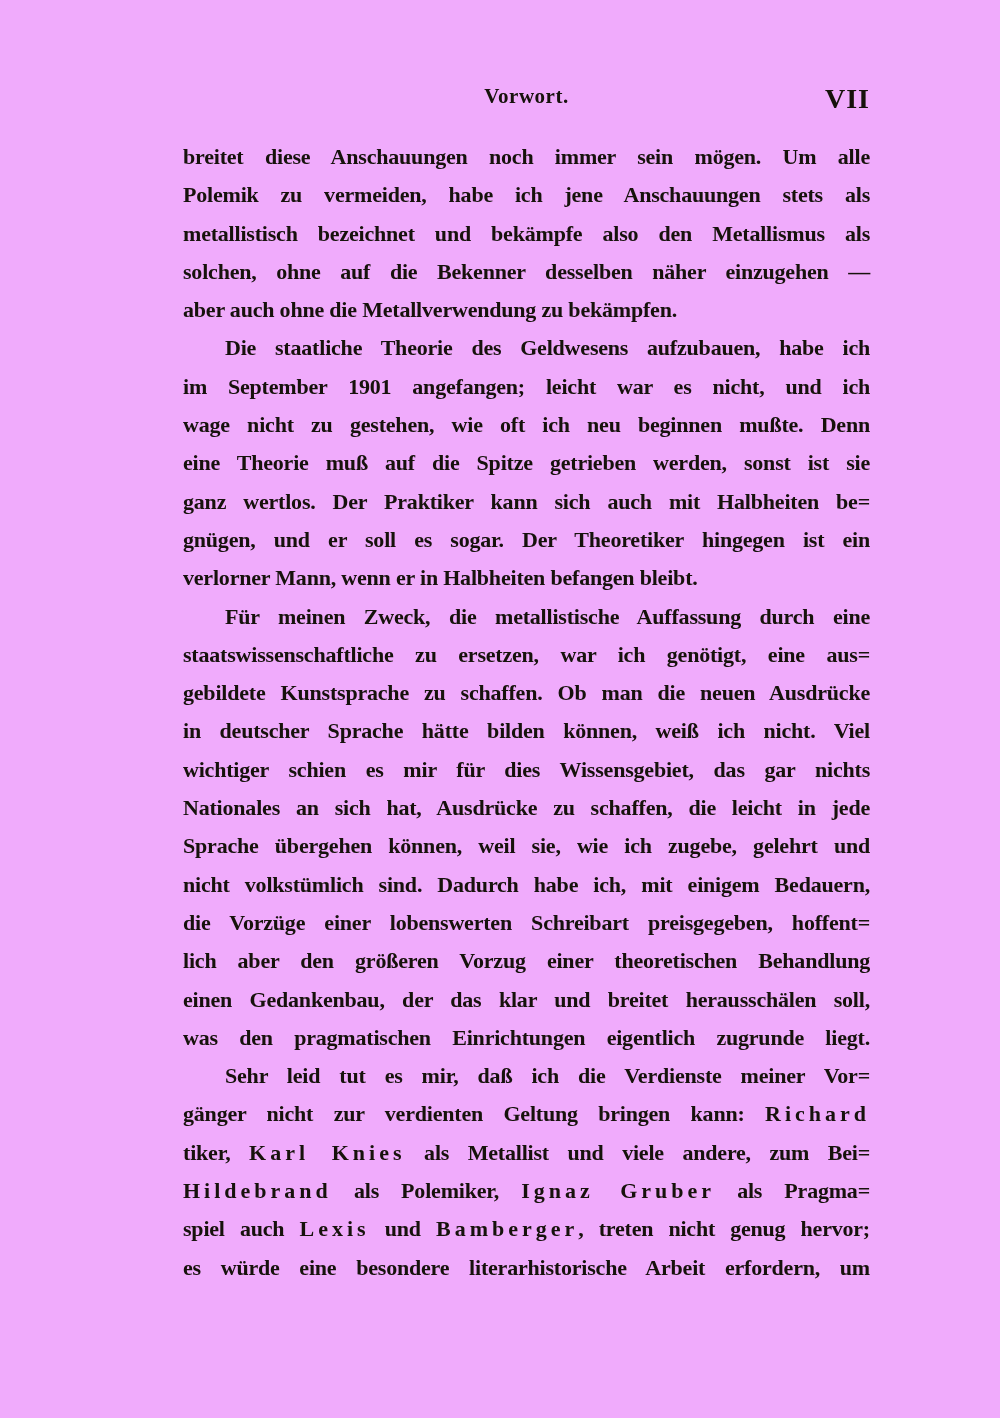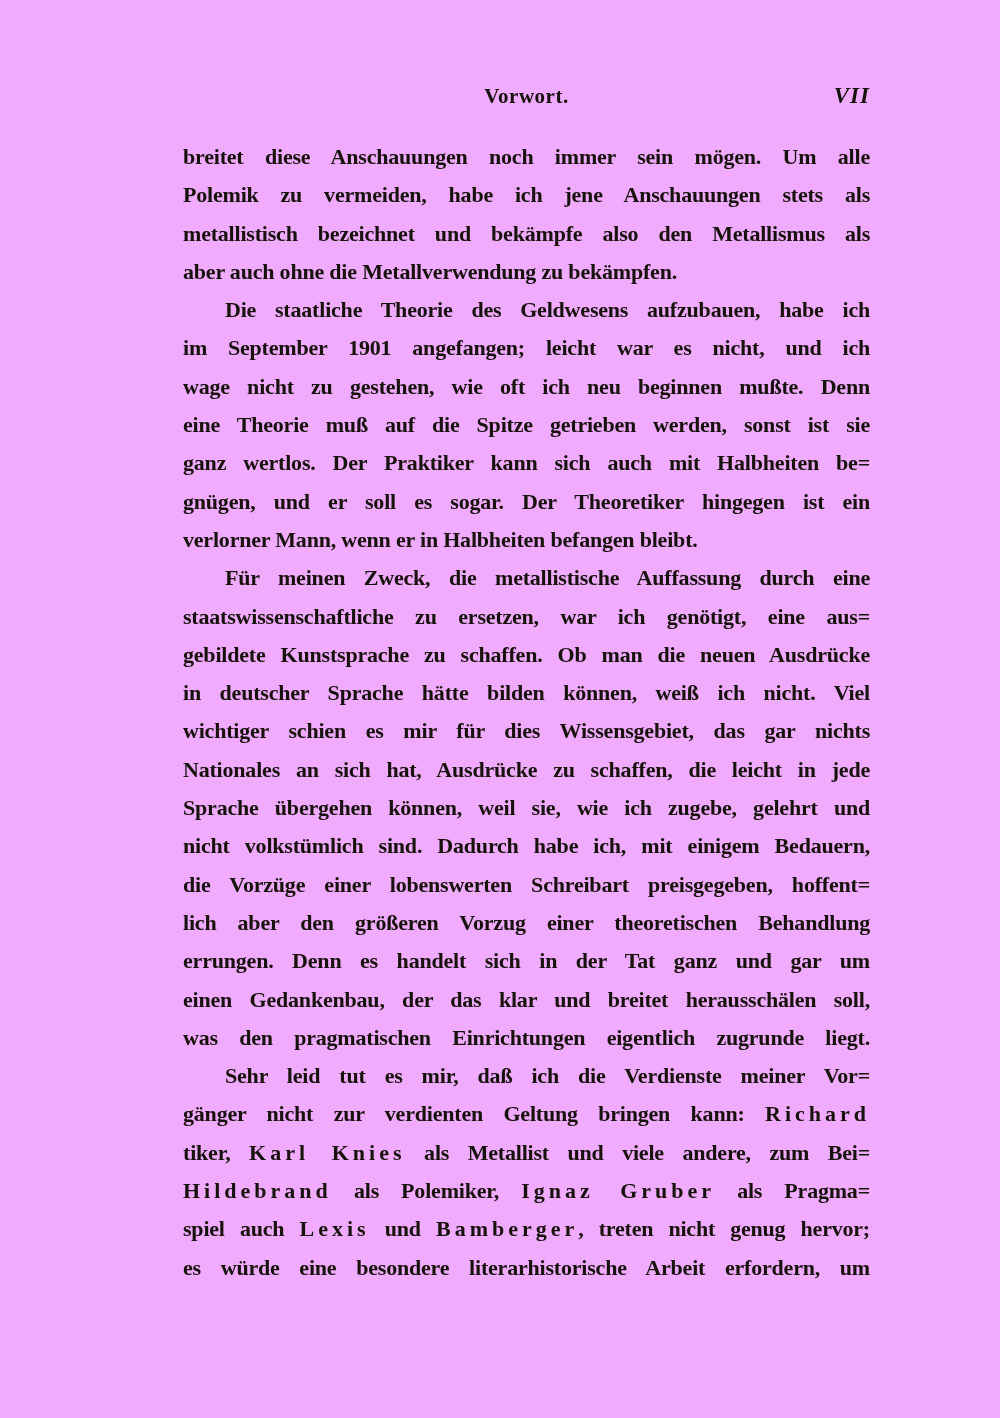--- a/index.html
+++ b/index.html
@@ -34,24 +34,23 @@
     width: 100%;
     text-align: center;
     font-size: 21px;
     font-weight: 700;
     letter-spacing: 0.5px;
   }
   .page-number {
     position: absolute;
     right: 0;
     top: -1px;
-    font-size: 23px;
+    font-size: 28px;
     font-weight: 700;
     letter-spacing: 1px;
-    font-style: italic;
   }
   
   .textblock {
     position: absolute;
     left: 183px;
     top: 138px;
     width: 687px;
   }
   .line {
     line-height: 38.3px;
@@ -80,39 +79,39 @@
 
   <div class="running-head">
     <span class="head-title">Vorwort.</span>
     <span class="page-number">VII</span>
   </div>
 
   <div class="textblock" id="textblock">
       <div class="line"><span>breitet diese Anschauungen noch immer sein mögen.  Um alle</span></div>
       <div class="line"><span>Polemik zu vermeiden, habe ich jene Anschauungen stets als</span></div>
       <div class="line"><span>metallistisch bezeichnet und bekämpfe also den Metallismus als</span></div>
+      <div class="line"><span>solchen, ohne auf die Bekenner desselben näher einzugehen —</span></div>
       <div class="line end"><span>aber auch ohne die Metallverwendung zu bekämpfen.</span></div>
       <div class="line indent"><span>Die staatliche Theorie des Geldwesens aufzubauen, habe ich</span></div>
       <div class="line"><span>im September 1901 angefangen; leicht war es nicht, und ich</span></div>
       <div class="line"><span>wage nicht zu gestehen, wie oft ich neu beginnen mußte.  Denn</span></div>
       <div class="line"><span>eine Theorie muß auf die Spitze getrieben werden, sonst ist sie</span></div>
       <div class="line"><span>ganz wertlos.  Der Praktiker kann sich auch mit Halbheiten be=</span></div>
       <div class="line"><span>gnügen, und er soll es sogar.  Der Theoretiker hingegen ist ein</span></div>
       <div class="line end"><span>verlorner Mann, wenn er in Halbheiten befangen bleibt.</span></div>
       <div class="line indent"><span>Für meinen Zweck, die metallistische Auffassung durch eine</span></div>
       <div class="line"><span>staatswissenschaftliche zu ersetzen, war ich genötigt, eine aus=</span></div>
       <div class="line"><span>gebildete Kunstsprache zu schaffen.  Ob man die neuen Ausdrücke</span></div>
       <div class="line"><span>in deutscher Sprache hätte bilden können, weiß ich nicht.  Viel</span></div>
       <div class="line"><span>wichtiger schien es mir für dies Wissensgebiet, das gar nichts</span></div>
       <div class="line"><span>Nationales an sich hat, Ausdrücke zu schaffen, die leicht in jede</span></div>
       <div class="line"><span>Sprache übergehen können, weil sie, wie ich zugebe, gelehrt und</span></div>
       <div class="line"><span>nicht volkstümlich sind.  Dadurch habe ich, mit einigem Bedauern,</span></div>
       <div class="line"><span>die Vorzüge einer lobenswerten Schreibart preisgegeben, hoffent=</span></div>
       <div class="line"><span>lich aber den größeren Vorzug einer theoretischen Behandlung</span></div>
-      <div class="line"><span>errungen.  Denn es handelt sich in der Tat ganz und gar um</span></div>
       <div class="line"><span>einen Gedankenbau, der das klar und breitet herausschälen soll,</span></div>
       <div class="line"><span>was den pragmatischen Einrichtungen eigentlich zugrunde liegt.</span></div>
       <div class="line indent"><span>Sehr leid tut es mir, daß ich die Verdienste meiner Vor=</span></div>
       <div class="line"><span>gänger nicht zur verdienten Geltung bringen kann: </span><span class="sperr">Richard</span></div>
       <div class="line"><span>tiker, </span><span class="sperr">Karl Knies</span><span> als Metallist und viele andere, zum Bei=</span></div>
       <div class="line"><span class="sperr">Hildebrand</span><span> als Polemiker, </span><span class="sperr">Ignaz Gruber</span><span> als Pragma=</span></div>
       <div class="line"><span>spiel auch </span><span class="sperr">Lexis</span><span> und </span><span class="sperr">Bamberger</span><span>, treten nicht genug hervor;</span></div>
       <div class="line"><span>es würde eine besondere literarhistorische Arbeit erfordern, um</span></div>
     </div>
 

